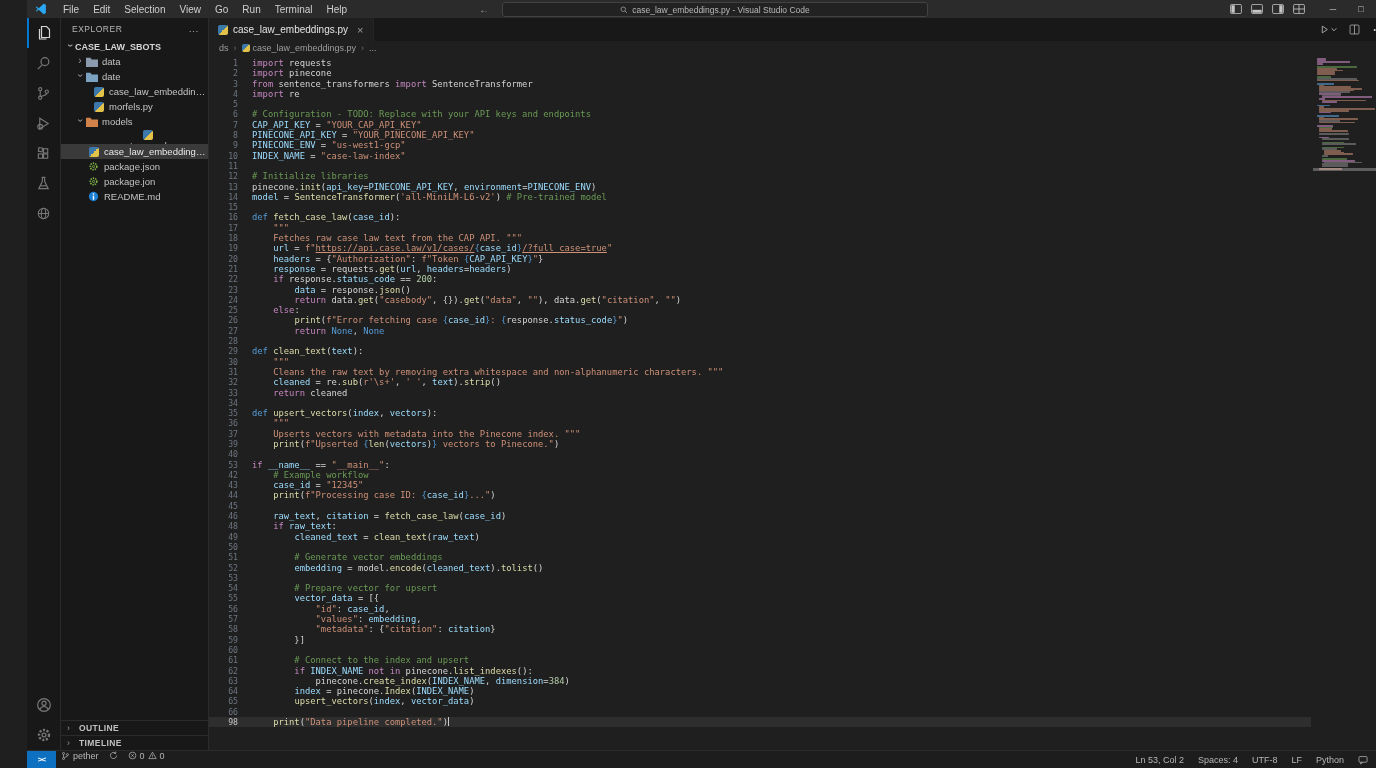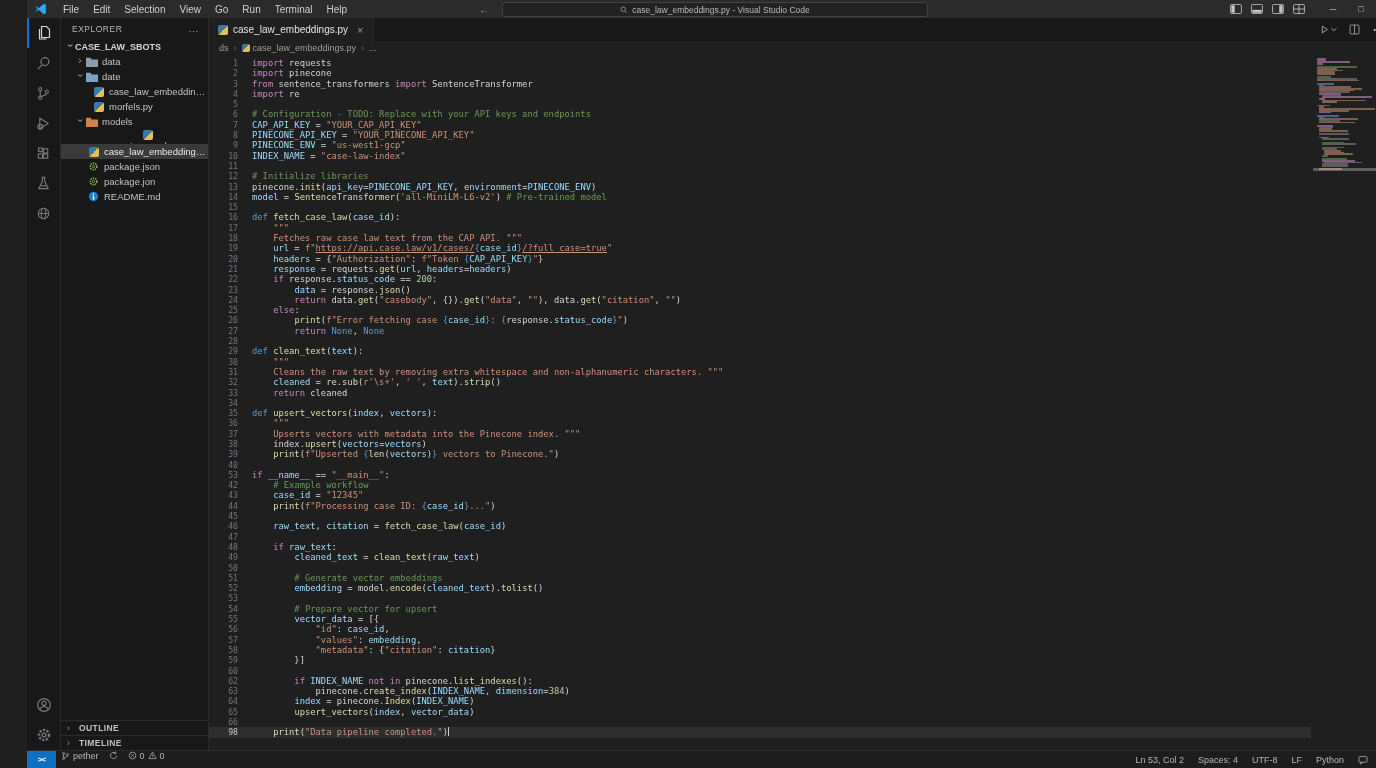--- a/index.html
+++ b/index.html
@@ -413,43 +413,42 @@
             <div class="cline"><span class="ln">28</span><span class="lc"></span></div>
             <div class="cline"><span class="ln">29</span><span class="lc"><span class="t-d">def </span><span class="t-f">clean_text</span><span class="t-p">(</span><span class="t-v">text</span><span class="t-p">):</span></span></div>
             <div class="cline"><span class="ln">30</span><span class="lc"><span class="t-s">    """</span></span></div>
             <div class="cline"><span class="ln">31</span><span class="lc"><span class="t-s">    Cleans the raw text by removing extra whitespace and non-alphanumeric characters. """</span></span></div>
             <div class="cline"><span class="ln">32</span><span class="lc"><span class="t-p">    </span><span class="t-v">cleaned</span><span class="t-p"> = re.</span><span class="t-f">sub</span><span class="t-p">(</span><span class="t-s">r'\s+'</span><span class="t-p">, </span><span class="t-s">' '</span><span class="t-p">, </span><span class="t-v">text</span><span class="t-p">).</span><span class="t-f">strip</span><span class="t-p">()</span></span></div>
             <div class="cline"><span class="ln">33</span><span class="lc"><span class="t-k">    return</span><span class="t-p"> cleaned</span></span></div>
             <div class="cline"><span class="ln">34</span><span class="lc"></span></div>
             <div class="cline"><span class="ln">35</span><span class="lc"><span class="t-d">def </span><span class="t-f">upsert_vectors</span><span class="t-p">(</span><span class="t-v">index</span><span class="t-p">, </span><span class="t-v">vectors</span><span class="t-p">):</span></span></div>
             <div class="cline"><span class="ln">36</span><span class="lc"><span class="t-s">    """</span></span></div>
             <div class="cline"><span class="ln">37</span><span class="lc"><span class="t-s">    Upserts vectors with metadata into the Pinecone index. """</span></span></div>
-            <div class="cline"><span class="ln">38</span><span class="lc"><span class="t-p">    index.</span><span class="t-f">upsert</span><span class="t-p">(</span><span class="t-v">vectors</span><span class="t-p">=</span><span class="t-v">vectors</span><span class="t-p">)</span></span></div>
             <div class="cline"><span class="ln">39</span><span class="lc"><span class="t-p">    </span><span class="t-f">print</span><span class="t-p">(</span><span class="t-s">f"Upserted </span><span class="t-b">{</span><span class="t-f">len</span><span class="t-p">(</span><span class="t-v">vectors</span><span class="t-p">)</span><span class="t-b">}</span><span class="t-s"> vectors to Pinecone."</span><span class="t-p">)</span></span></div>
             <div class="cline"><span class="ln">40</span><span class="lc"></span></div>
             <div class="cline"><span class="ln">53</span><span class="lc"><span class="t-k">if</span><span class="t-p"> </span><span class="t-v">__name__</span><span class="t-p"> == </span><span class="t-s">"__main__"</span><span class="t-p">:</span></span></div>
             <div class="cline"><span class="ln">42</span><span class="lc"><span class="t-c">    # Example workflow</span></span></div>
             <div class="cline"><span class="ln">43</span><span class="lc"><span class="t-p">    </span><span class="t-v">case_id</span><span class="t-p"> = </span><span class="t-s">"12345"</span></span></div>
             <div class="cline"><span class="ln">44</span><span class="lc"><span class="t-p">    </span><span class="t-f">print</span><span class="t-p">(</span><span class="t-s">f"Processing case ID: </span><span class="t-b">{</span><span class="t-v">case_id</span><span class="t-b">}</span><span class="t-s">..."</span><span class="t-p">)</span></span></div>
             <div class="cline"><span class="ln">45</span><span class="lc"></span></div>
             <div class="cline"><span class="ln">46</span><span class="lc"><span class="t-p">    </span><span class="t-v">raw_text</span><span class="t-p">, </span><span class="t-v">citation</span><span class="t-p"> = </span><span class="t-f">fetch_case_law</span><span class="t-p">(</span><span class="t-v">case_id</span><span class="t-p">)</span></span></div>
-            <div class="cline"><span class="ln">47</span><span class="lc"></span></div>
             <div class="cline"><span class="ln">48</span><span class="lc"><span class="t-k">    if</span><span class="t-p"> </span><span class="t-v">raw_text</span><span class="t-p">:</span></span></div>
             <div class="cline"><span class="ln">49</span><span class="lc"><span class="t-p">        </span><span class="t-v">cleaned_text</span><span class="t-p"> = </span><span class="t-f">clean_text</span><span class="t-p">(</span><span class="t-v">raw_text</span><span class="t-p">)</span></span></div>
             <div class="cline"><span class="ln">50</span><span class="lc"></span></div>
             <div class="cline"><span class="ln">51</span><span class="lc"><span class="t-c">        # Generate vector embeddings</span></span></div>
             <div class="cline"><span class="ln">52</span><span class="lc"><span class="t-p">        </span><span class="t-v">embedding</span><span class="t-p"> = model.</span><span class="t-f">encode</span><span class="t-p">(</span><span class="t-v">cleaned_text</span><span class="t-p">).</span><span class="t-f">tolist</span><span class="t-p">()</span></span></div>
             <div class="cline"><span class="ln">53</span><span class="lc"></span></div>
             <div class="cline"><span class="ln">54</span><span class="lc"><span class="t-c">        # Prepare vector for upsert</span></span></div>
             <div class="cline"><span class="ln">55</span><span class="lc"><span class="t-p">        </span><span class="t-v">vector_data</span><span class="t-p"> = [{</span></span></div>
             <div class="cline"><span class="ln">56</span><span class="lc"><span class="t-p">            </span><span class="t-s">"id"</span><span class="t-p">: </span><span class="t-v">case_id</span><span class="t-p">,</span></span></div>
             <div class="cline"><span class="ln">57</span><span class="lc"><span class="t-p">            </span><span class="t-s">"values"</span><span class="t-p">: </span><span class="t-v">embedding</span><span class="t-p">,</span></span></div>
             <div class="cline"><span class="ln">58</span><span class="lc"><span class="t-p">            </span><span class="t-s">"metadata"</span><span class="t-p">: {</span><span class="t-s">"citation"</span><span class="t-p">: </span><span class="t-v">citation</span><span class="t-p">}</span></span></div>
             <div class="cline"><span class="ln">59</span><span class="lc"><span class="t-p">        }]</span></span></div>
             <div class="cline"><span class="ln">60</span><span class="lc"></span></div>
+            <div class="cline"><span class="ln">61</span><span class="lc"><span class="t-c">        # Connect to the index and upsert</span></span></div>
             <div class="cline"><span class="ln">62</span><span class="lc"><span class="t-k">        if</span><span class="t-p"> </span><span class="t-v">INDEX_NAME</span><span class="t-p"> </span><span class="t-k">not</span><span class="t-p"> </span><span class="t-k">in</span><span class="t-p"> pinecone.</span><span class="t-f">list_indexes</span><span class="t-p">():</span></span></div>
             <div class="cline"><span class="ln">63</span><span class="lc"><span class="t-p">            pinecone.</span><span class="t-f">create_index</span><span class="t-p">(</span><span class="t-v">INDEX_NAME</span><span class="t-p">, </span><span class="t-v">dimension</span><span class="t-p">=</span><span class="t-n">384</span><span class="t-p">)</span></span></div>
             <div class="cline"><span class="ln">64</span><span class="lc"><span class="t-p">        </span><span class="t-v">index</span><span class="t-p"> = pinecone.</span><span class="t-f">Index</span><span class="t-p">(</span><span class="t-v">INDEX_NAME</span><span class="t-p">)</span></span></div>
             <div class="cline"><span class="ln">65</span><span class="lc"><span class="t-p">        </span><span class="t-f">upsert_vectors</span><span class="t-p">(</span><span class="t-v">index</span><span class="t-p">, </span><span class="t-v">vector_data</span><span class="t-p">)</span></span></div>
             <div class="cline"><span class="ln">66</span><span class="lc"></span></div>
             <div class="cline current"><span class="ln">98</span><span class="lc"><span class="t-p">    </span><span class="t-f">print</span><span class="t-p">(</span><span class="t-s">"Data pipeline completed."</span><span class="t-p">)</span><span class="cursor"></span></span></div>
           </div>
         <div class="minimap">
             <div class="mm-line" style="width: 9.3px; background: rgba(197, 134, 192, 0.6); margin-left: 0px;"></div>
             <div class="mm-line" style="width: 9.3px; background: rgba(197, 134, 192, 0.6); margin-left: 0px;"></div>

